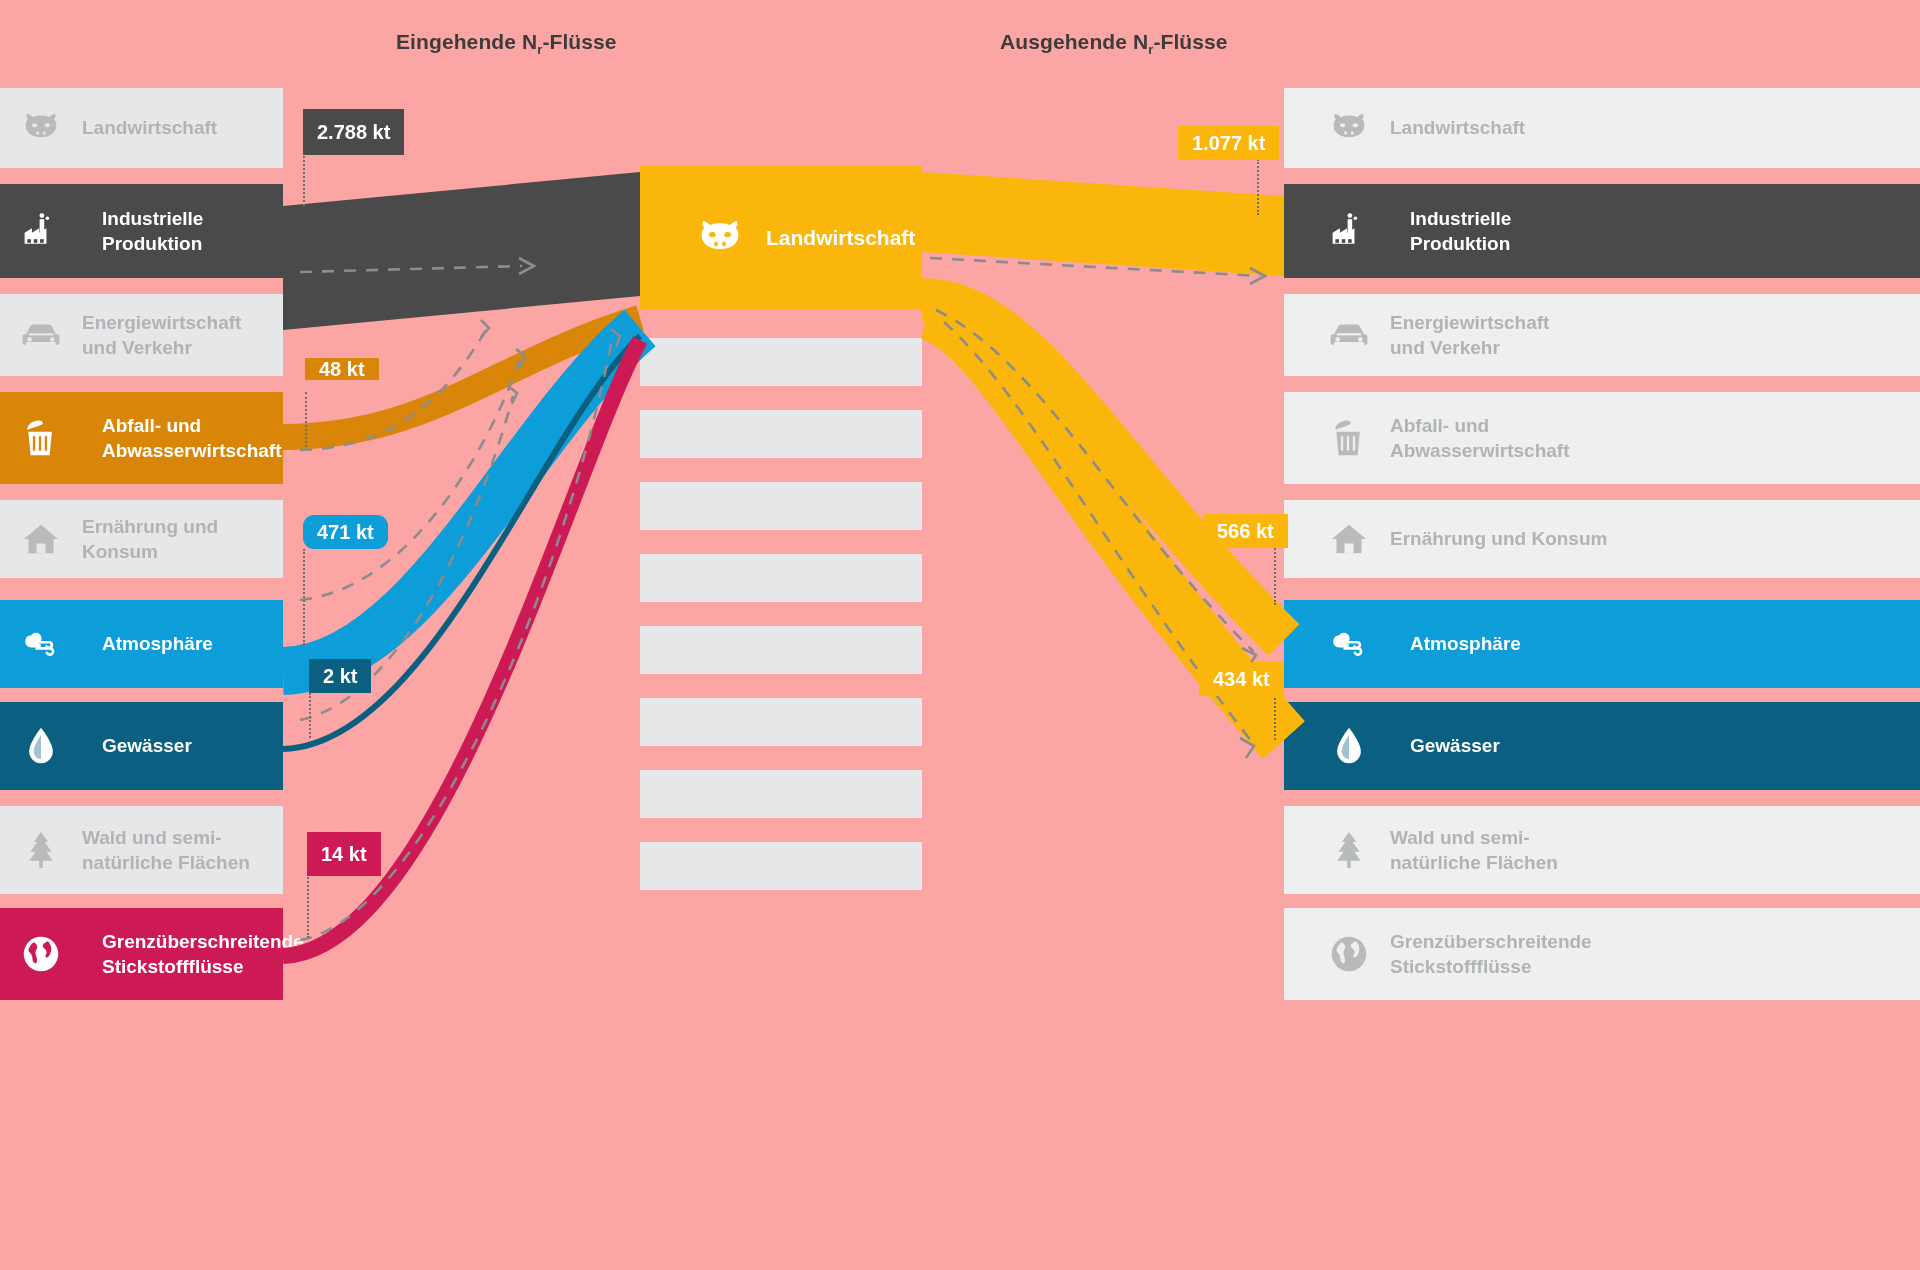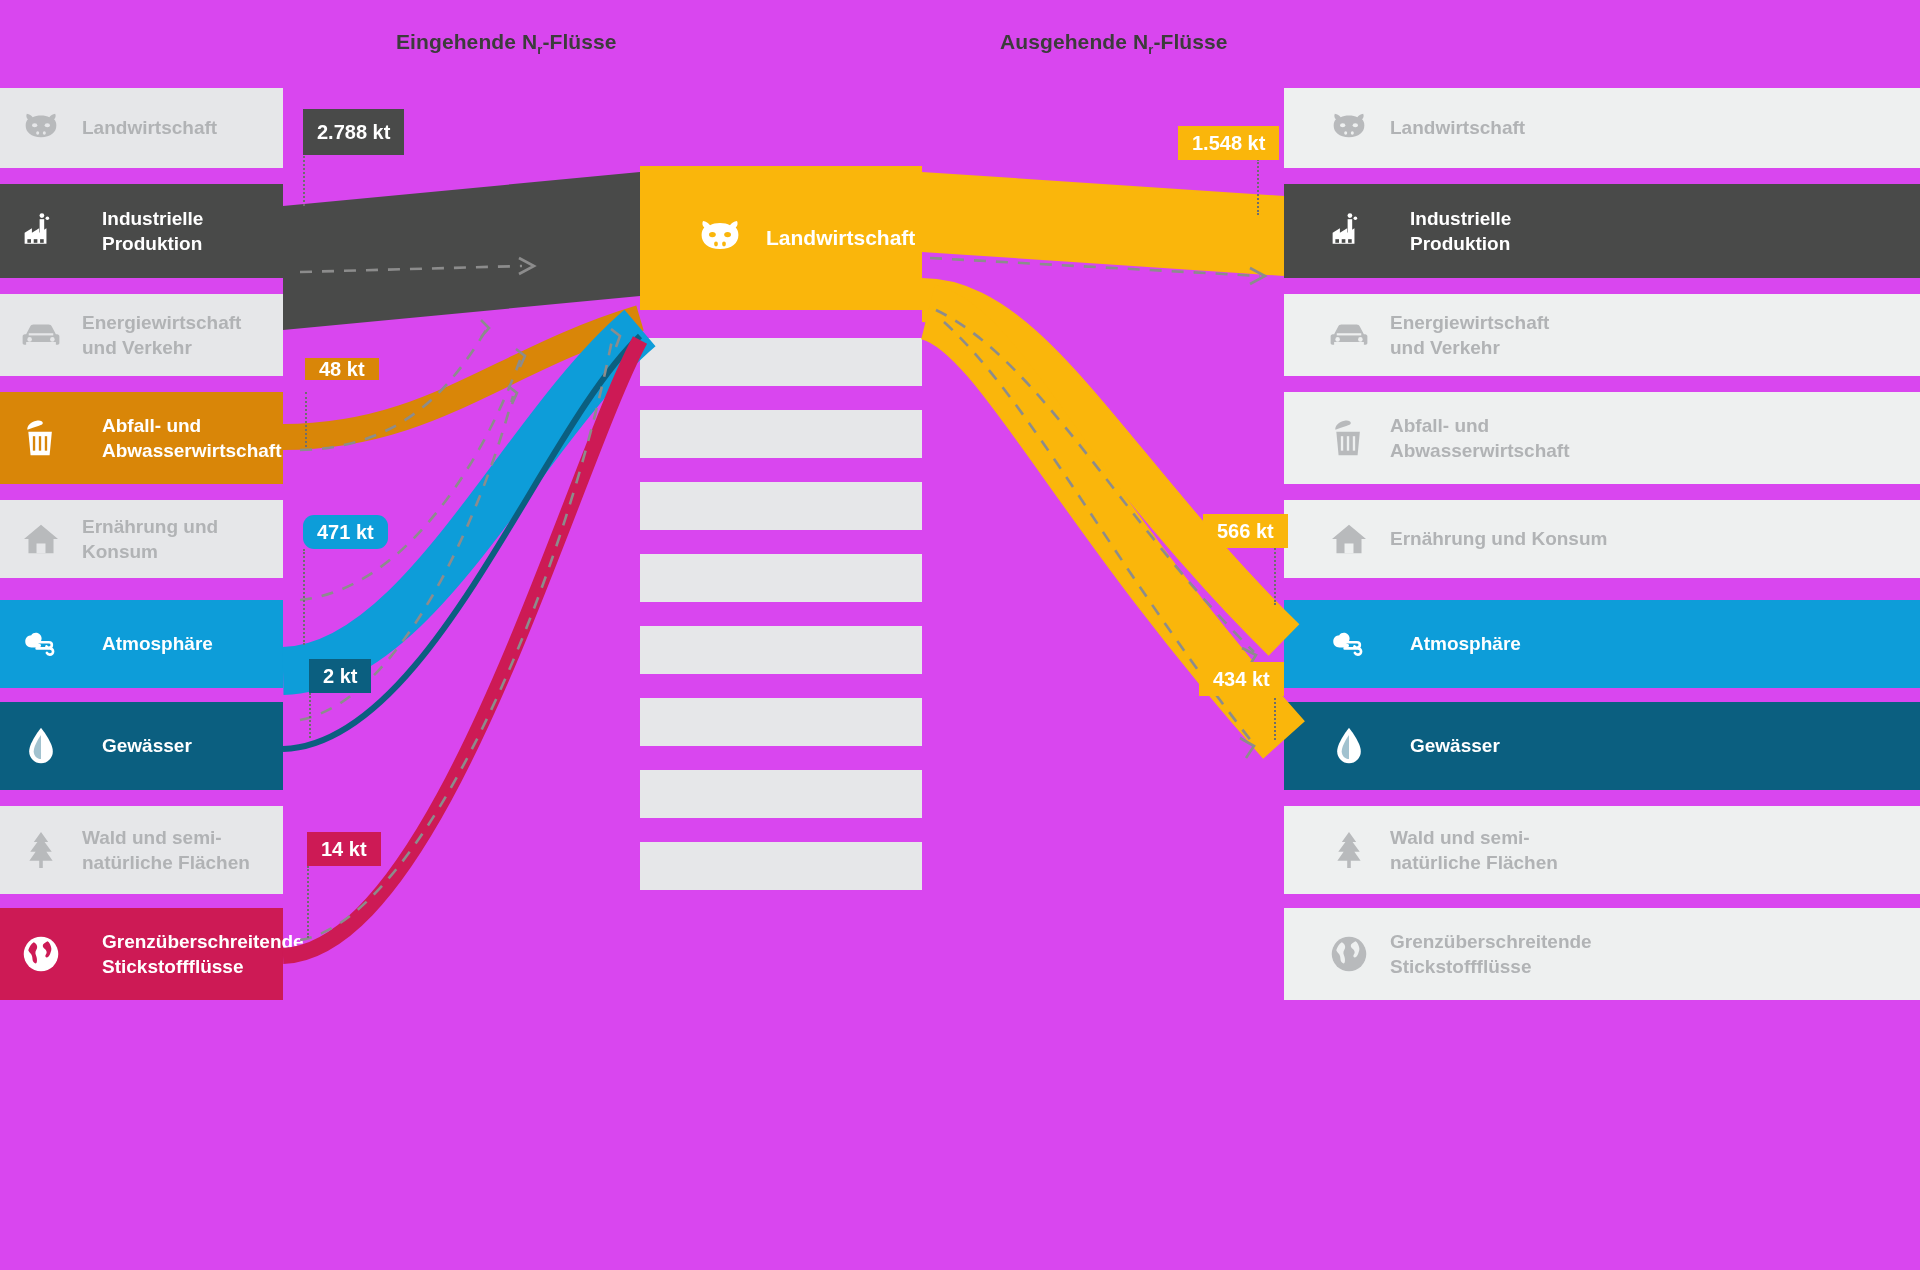--- a/index.html
+++ b/index.html
@@ -7,21 +7,21 @@
     padding: 0;
     background: #ffffff;
   }
   body {
     font-family: "Liberation Sans", sans-serif;
   }
   #stage {
     position: relative;
     width: 1920px;
     height: 1270px;
-    background: #d946ef;
+    background: #fca5a5;
     overflow: hidden;
   }
 
   
   .col-header {
     position: absolute;
     font-size: 21px;
     font-weight: bold;
     color: #3c3c3b;
     letter-spacing: .1px;
@@ -418,24 +418,24 @@
   <div class="leader" style="left:305px; top:392px; height:55px;"></div>
   <div class="badge" style="left:305px; top:358px; height:22px; background:#d98608;">48 kt</div>
 
   <div class="leader" style="left:303px; top:549px; height:96px;"></div>
   <div class="badge" style="left:303px; top:515px; height:34px; background:#0d9dd9;border-radius:11px;">471 kt</div>
 
   <div class="leader" style="left:309px; top:693px; height:45px;"></div>
   <div class="badge" style="left:309px; top:659px; height:34px; background:#0b5f80;">2 kt</div>
 
   <div class="leader" style="left:307px; top:866px; height:72px;"></div>
-  <div class="badge" style="left:307px; top:832px; height:34px; background:#cd1a55;">14 kt</div>
+  <div class="badge" style="left:307px; top:832px; height:44px; background:#cd1a55;">14 kt</div>
 
   <div class="leader" style="left:1257px; top:159px; height:56px;"></div>
-  <div class="badge" style="left:1178px; top:126px; height:34px; background:#fab60b;">1.548 kt</div>
+  <div class="badge" style="left:1178px; top:126px; height:34px; background:#fab60b;">1.077 kt</div>
 
   <div class="leader" style="left:1274px; top:545px; height:60px;"></div>
   <div class="badge" style="left:1203px; top:514px; height:34px; background:#fab60b;">566 kt</div>
 
   <div class="leader" style="left:1274px; top:694px; height:46px;"></div>
   <div class="badge" style="left:1199px; top:662px; height:34px; background:#fab60b;">434 kt</div>
 
 </div>
 
 </body></html>

